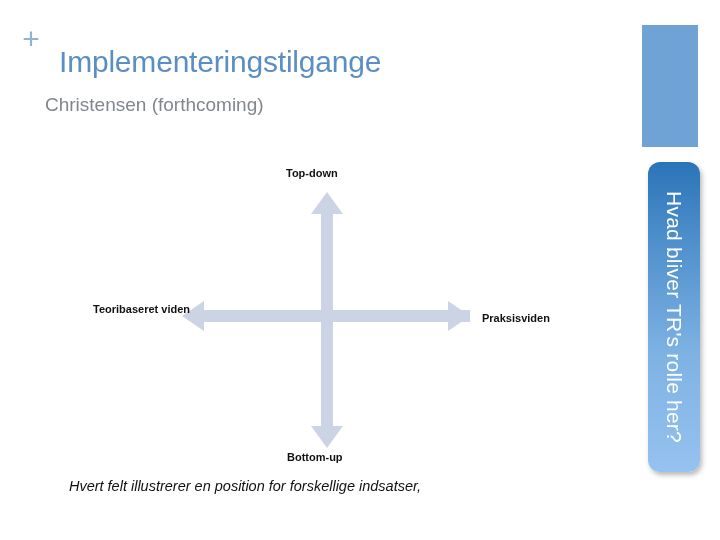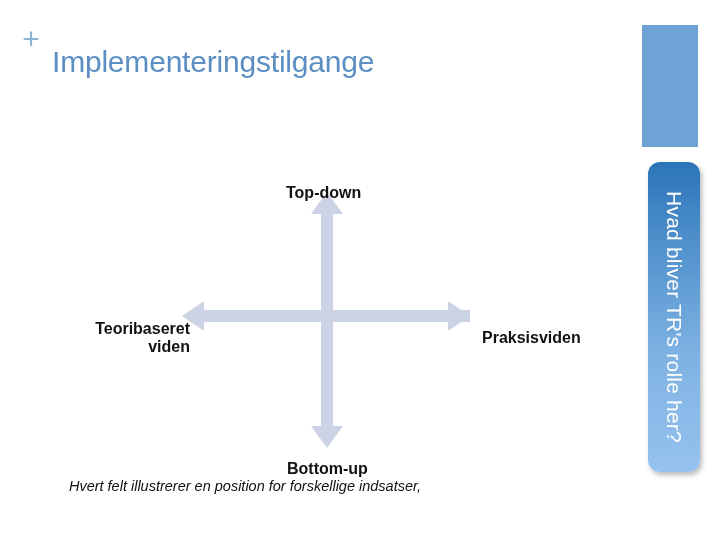--- a/index.html
+++ b/index.html
@@ -32,21 +32,21 @@
     height: 26px;
     color: #8fb3d6;
     font-size: 30px;
     line-height: 26px;
     font-weight: 400;
     text-align: center;
     user-select: none;
   }
   #page-title {
     position: absolute;
-    left: 52px;
+    left: 59px;
     top: 44px;
     font-size: 30px;
     line-height: 36px;
     font-weight: 400;
     color: #5b8ec2;
     letter-spacing: -0.2px;
     white-space: nowrap;
   }
   #page-subtitle {
     position: absolute;
@@ -113,34 +113,33 @@
     width: 640px;
     height: 320px;
   }
   #diagram svg {
     position: absolute;
     left: 0;
     top: 0;
   }
   .axis-label {
     position: absolute;
-    font-size: 16px;
+    font-size: 11px;
     line-height: 18px;
     font-weight: bold;
     color: #111111;
     white-space: nowrap;
-    margin-top: 20px;
   }
   #label-top-down {
     left: 286px;
     top: 14px;
   }
   #label-bottom-up {
     left: 287px;
-    top: 290px;
+    top: 298px;
     text-align: right;
   }
   #label-teoribaseret {
     left: 60px;
     top: 150px;
     white-space: normal;
     width: 130px;
     text-align: right;
   }
   #label-praksisviden {
@@ -164,20 +163,21 @@
     display: block;
     padding-left: 4px;
   }
 </style>
 </head>
 <body>
 
 <div id="slide-header">
   <div id="plus-icon">+</div>
   <div id="page-title">Implementeringstilgange</div>
+  <div id="page-subtitle">Christensen (forthcoming)</div>
 </div>
 
 <div id="sidebar">
   <div id="sidebar-band"></div>
   <div id="sidebar-callout">
     <div id="sidebar-callout-text">Hvad bliver TR's rolle her?</div>
   </div>
 </div>
 
 <div id="diagram">

